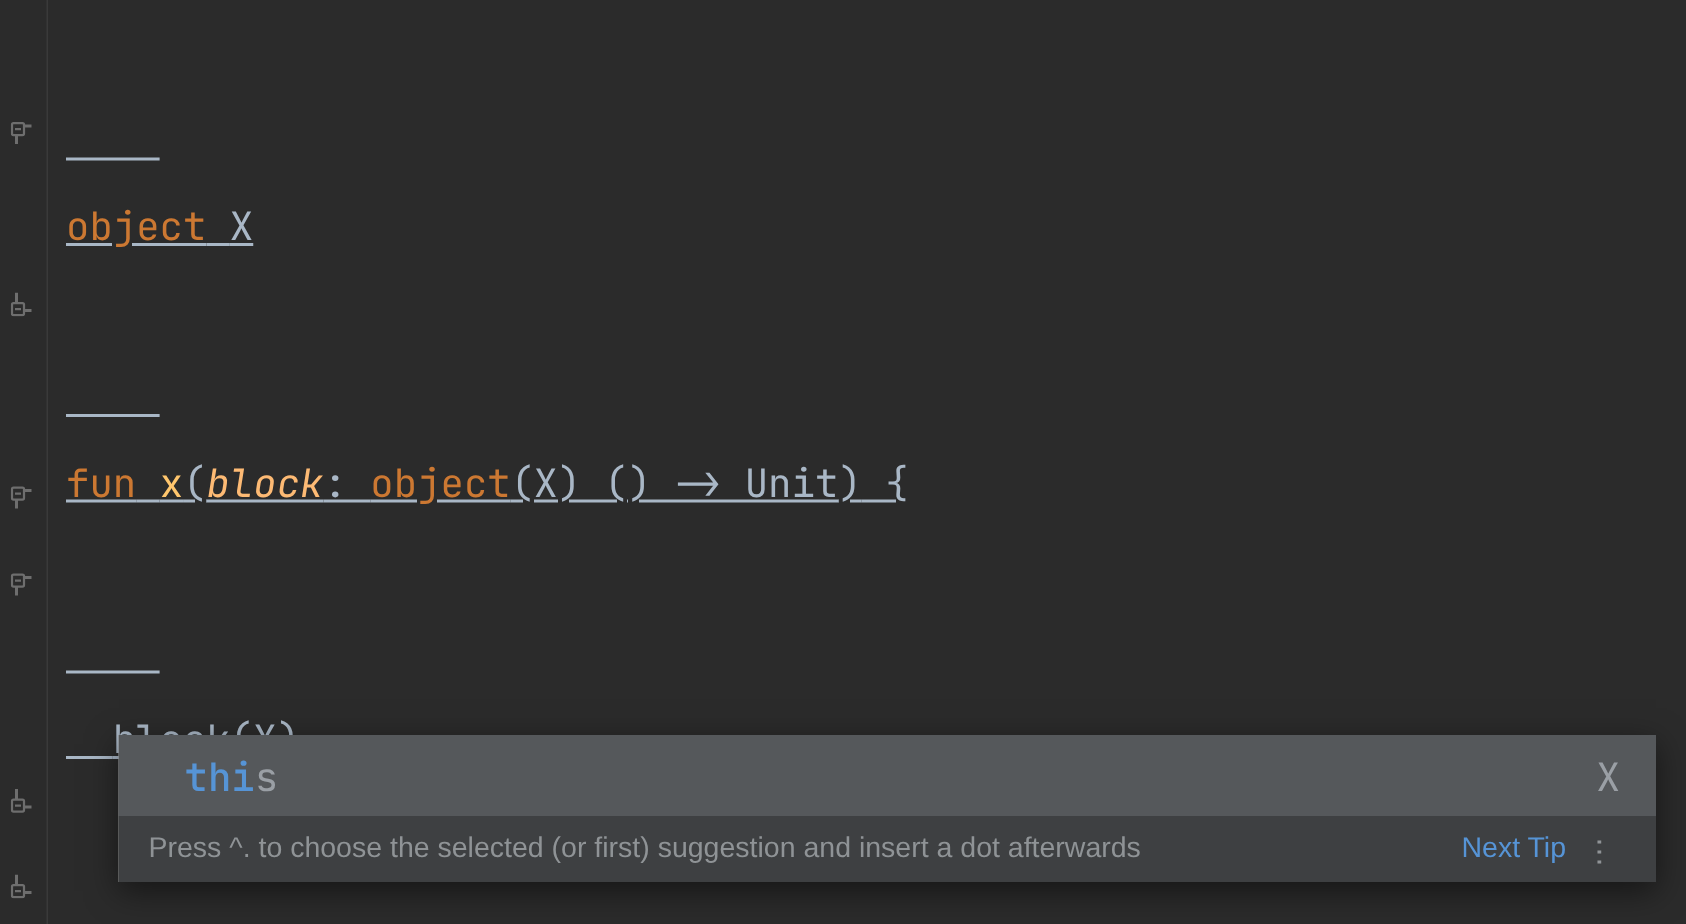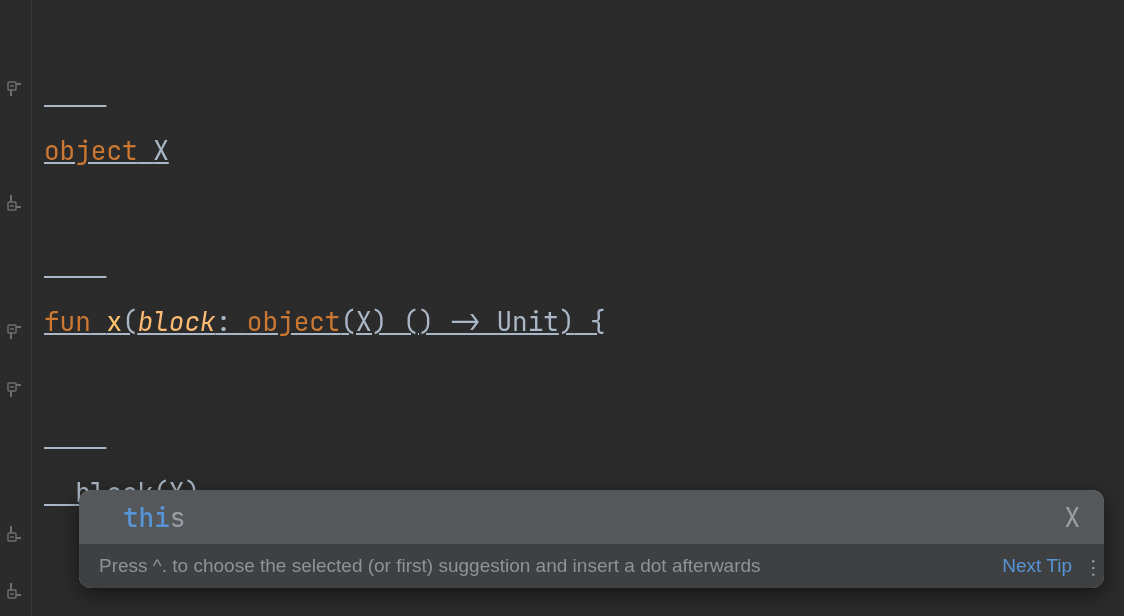--- a/index.html
+++ b/index.html
@@ -47,21 +47,21 @@
     .fn { color: #ffc66d; }
     .id { color: #a9b7c6; }
     .it { color: #fdba74; font-style: italic; }
     .popup {
       position: absolute;
       left: 79px;
       right: 20px;
       top: 490px;
       background: #a3a3a3;
       box-shadow: 0 6px 20px rgba(0,0,0,0.5);
-      border-radius: 12px;
+      border-radius: 0;
       overflow: hidden;
       font-family: inherit;
     }
     .popup-row {
       display: flex;
       align-items: center;
       justify-content: space-between;
       background: #55585b;
       padding: 10px 24px 10px 44px;
       height: 54px;
@@ -72,21 +72,21 @@
       align-items: baseline;
     }
     .match { color: #5694d6; font-weight: 500; }
     .rest  { color: #9a9fa5; }
     .popup-type { color: #9a9fa5; font-size: 26px; }
     .popup-hint {
       display: flex;
       align-items: center;
       justify-content: space-between;
       background: #3e4042;
-      padding: 8px 2px 8px 20px;
+      padding: 8px 30px 8px 20px;
       font-family: -apple-system, "Segoe UI", sans-serif;
       font-size: 19px;
       color: #8f9396;
       height: 44px;
     }
     .hint-text { flex: 1; }
     .next-tip { color: #5694d6; cursor: pointer; margin-left: 8px; white-space: nowrap; }
     .kebab { color: #8f9396; margin-left: 14px; letter-spacing: -4px; font-size: 20px; line-height: 0; cursor:pointer; }
     .kebab-dots { display:inline-block; transform: rotate(90deg); }
   </style>

